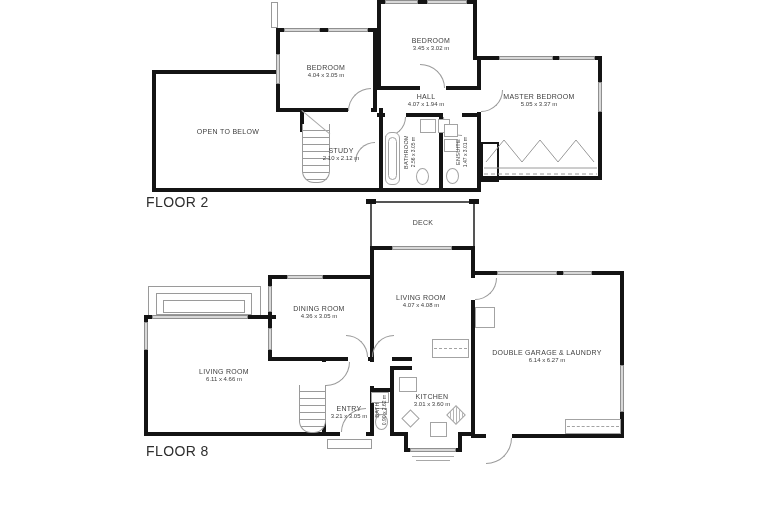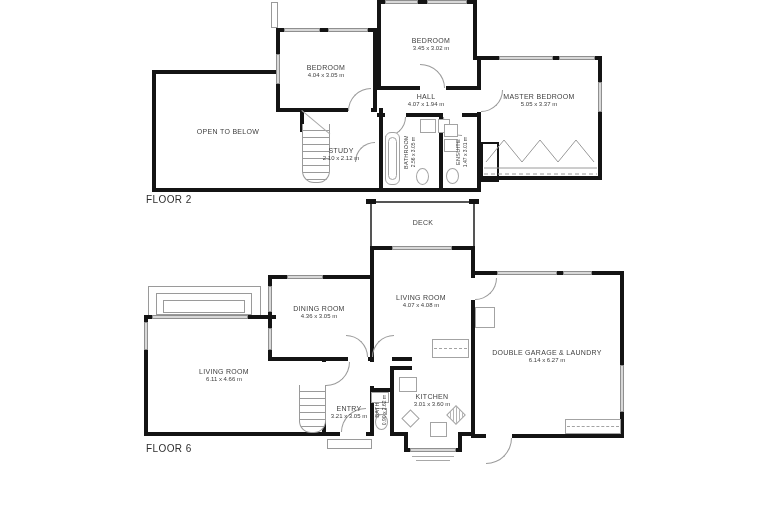--- a/index.html
+++ b/index.html
@@ -22,21 +22,21 @@
   .dash{position:absolute;border-top:1px dashed #a3a3a3;}
   .diag{position:absolute;height:1px;background:#a8a8a8;transform-origin:0 0;}
   .thin{position:absolute;border:1px solid #9a9a9a;box-sizing:border-box;background:transparent;}
   .lbl{position:absolute;transform:translate(-50%,-50%);text-align:center;color:#3d3d3d;
        white-space:nowrap;z-index:6;line-height:1.3;}
   .lbl .rn{font-size:7px;letter-spacing:.3px;}
   .lbl .rd{font-size:6px;}
   .lbl-v{transform:translate(-50%,-50%) rotate(-90deg);}
   .lbl-sm .rn{font-size:5.5px;}
   .lbl-sm .rd{font-size:5px;}
-  .floor-lbl{position:absolute;font-size:10px;color:#2e2e2e;letter-spacing:.4px;z-index:6;}
+  .floor-lbl{position:absolute;font-size:14px;color:#2e2e2e;letter-spacing:.4px;z-index:6;}
   .fxsvg{position:absolute;}
 </style>
 </head>
 <body>
 
 <div class="plan">
 
   <div class="w" style="left:152px;top:70px;width:128px;height:4px"></div>
   <div class="w" style="left:152px;top:70px;width:4px;height:122px"></div>
   <div class="w" style="left:152px;top:188px;width:329px;height:4px"></div>
@@ -247,15 +247,15 @@
     <div class="rd">3.21 x 3.05 m</div>
   </div>
   <div class="lbl lbl-v lbl-sm" style="left:381px;top:410px">
     <div class="rn">BATH</div>
     <div class="rd">0.90 x 2.62 m</div>
   </div>
   <div class="lbl" style="left:432px;top:400px">
     <div class="rn">KITCHEN</div>
     <div class="rd">3.01 x 3.60 m</div>
   </div>
-  <div class="floor-lbl" style="left:146px;top:443px">FLOOR 6</div>
+  <div class="floor-lbl" style="left:146px;top:443px">FLOOR 8</div>
 
 </div>
 
 </body></html>

